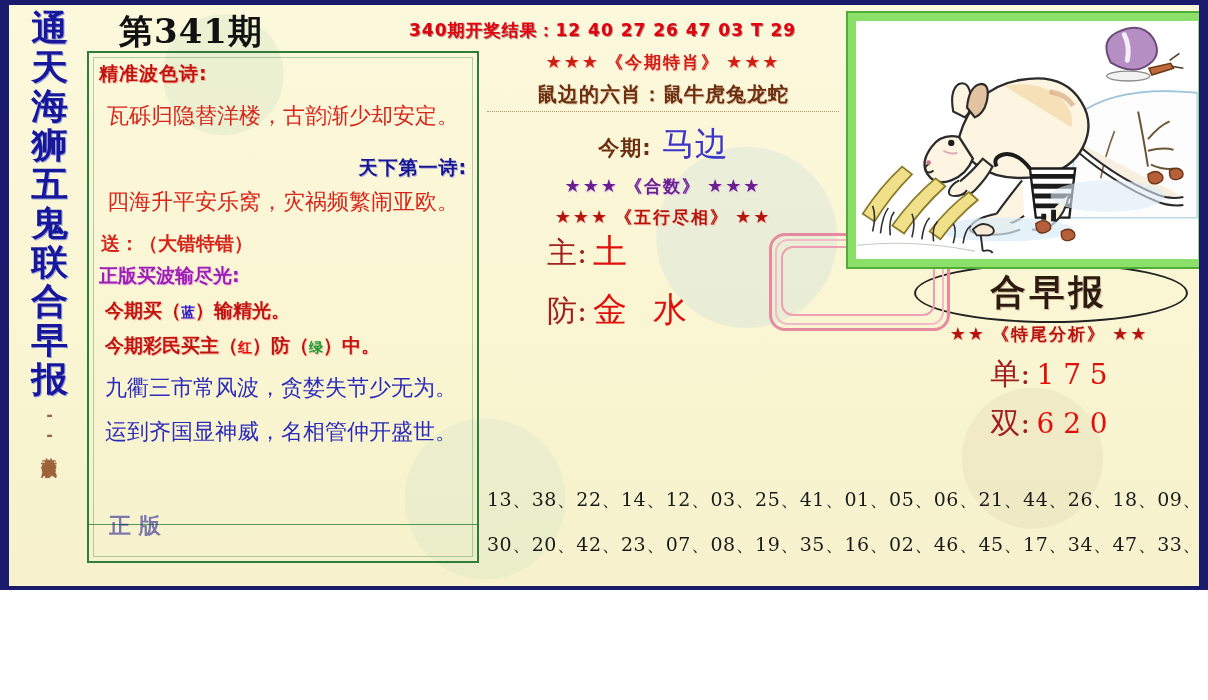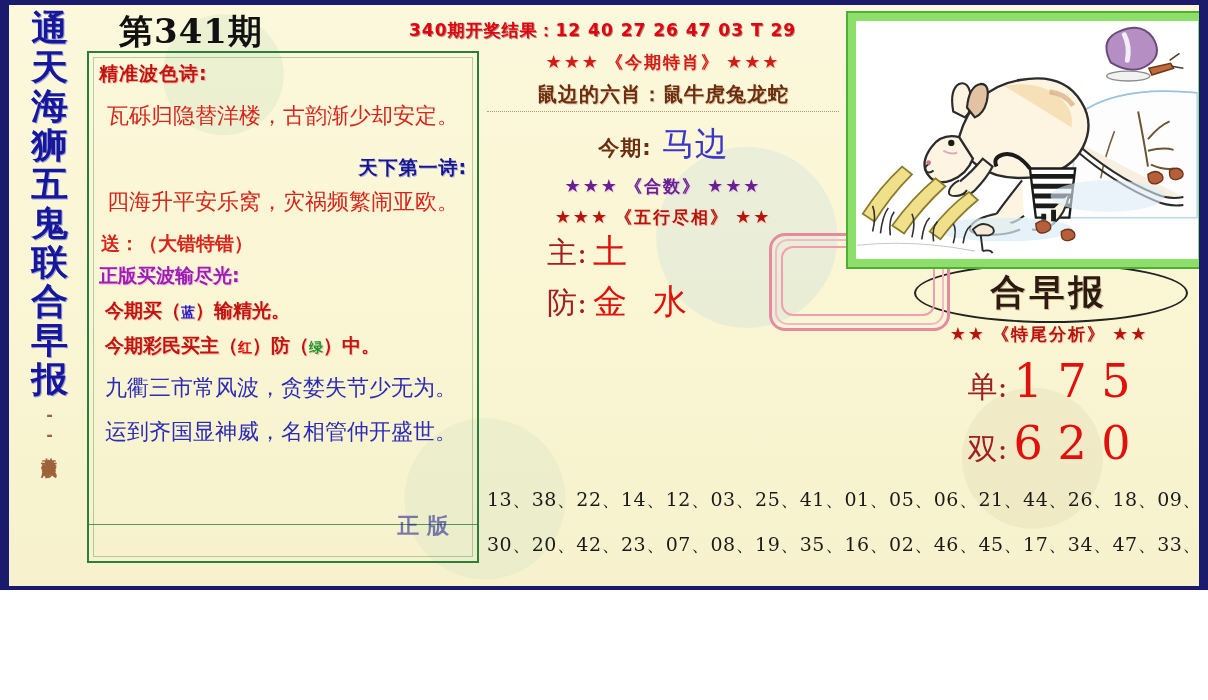--- a/index.html
+++ b/index.html
@@ -91,21 +91,21 @@
   .send-red{font-size:19px;color:#d8251c;font-weight:bold;}
   .zb-purple{font-size:19px;font-weight:bold;color:#9b1fb0;
           text-shadow:1px 1px 0 rgba(240,170,240,.8);}
   .buy-line{font-size:19px;font-weight:bold;color:#c0150f;
           text-shadow:1px 1px 0 rgba(255,170,160,.7);}
   .buy-line .sm{font-size:14px;}
   .c-blue{color:#1a1ad0;} .c-red{color:#e0110c;} .c-green{color:#159a2e;}
   .faint-bottom{
     position:absolute;left:20px;bottom:24px;width:340px;height:26px;
     color:#16168f;font-size:22px;font-weight:bold;opacity:.55;
-    overflow:hidden;text-align:right;
+    overflow:hidden;text-align:left;
   }
   .faint-rule{position:absolute;left:0;bottom:36px;width:388px;height:1px;background:#2f7d3a;opacity:.8;}
 
   
   .mid{position:absolute;left:478px;top:46px;width:352px;}
   .starline{text-align:center;white-space:nowrap;font-weight:bold;letter-spacing:2px;}
   .starline .st{font-size:18px;}
   .starline .tx{font-size:17px;margin:0 6px;}
   .sl-red .st,.sl-red .tx{color:#cf1f14;text-shadow:1px 1px 0 rgba(255,180,170,.7);}
   .sl-purple .st,.sl-purple .tx{color:#6a1f8f;text-shadow:1px 1px 0 rgba(220,180,240,.7);}
@@ -135,21 +135,21 @@
     font-size:19px;color:#1a1a1a;letter-spacing:.5px;white-space:nowrap;
   }
   #numrow1{left:478px;top:482px;}
   #numrow2{left:478px;top:527px;}
 
   
   .rpanel{position:absolute;left:880px;top:318px;width:320px;}
   .rp-stars{text-align:center;}
   .dx-row{margin-top:8px;text-align:center;white-space:nowrap;}
   .dx-lab{font-size:30px;color:#a02020;font-family:"DejaVu Serif","Liberation Serif",serif;}
-  .dx-num{font-size:46px;color:#e0110c;font-family:"DejaVu Serif","Liberation Serif",serif;margin-left:6px;}
+  .dx-num{font-size:28px;color:#e0110c;font-family:"DejaVu Serif","Liberation Serif",serif;margin-left:6px;}
 
   
   .oval{
     position:absolute;left:905px;top:258px;width:270px;height:56px;
     border:2px solid #222;border-radius:50%/50%;
     background:transparent;
   }
   .oval-txt{
     position:absolute;left:920px;top:264px;width:240px;text-align:center;
     font-size:35px;font-weight:bold;color:#2b1b10;letter-spacing:4px;
@@ -260,21 +260,21 @@
 
 
       <div class="starline sl-dkred" style="margin-top:8px;">
         <span class="st">★★★</span><span class="tx">《五行尽相》</span><span class="st">★★</span>
       </div>
 
       <div class="wx-row">
         <span class="wx-lab">主:</span><span class="wx-val">土</span>
       </div>
 
-      <div class="wx-row" style="margin-top:4px;">
+      <div class="wx-row" style="margin-top:12px;">
         <span class="wx-lab">防:</span><span class="wx-val">金</span><span class="wx-val wx-val2">水</span>
       </div>
 
     </div>
 
     <div class="numrow" id="numrow1">13、38、22、14、12、03、25、41、01、05、06、21、44、26、18、09、15</div>
     <div class="numrow" id="numrow2">30、20、42、23、07、08、19、35、16、02、46、45、17、34、47、33、43</div>
 
     <div class="oval"></div>
     <div class="oval-txt">合早报</div>

